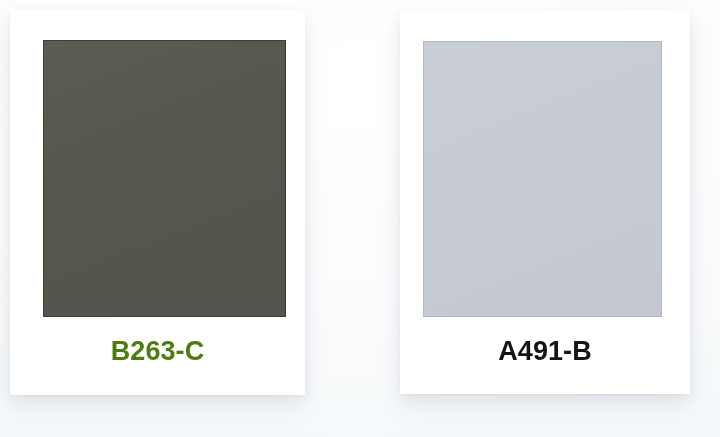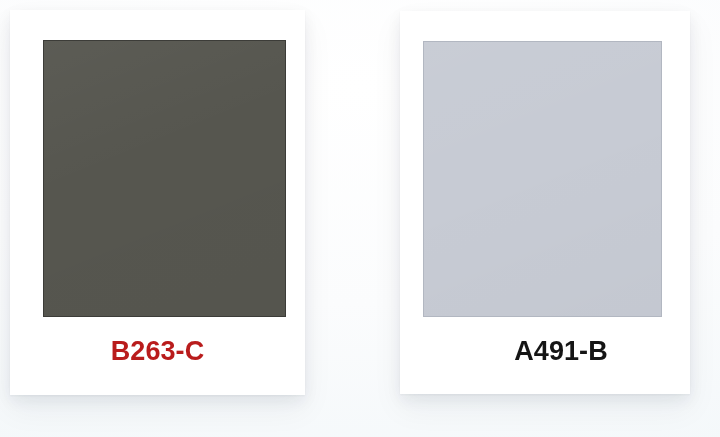--- a/index.html
+++ b/index.html
@@ -63,21 +63,21 @@
     width: 290px;
     height: 383px;
   }
   .card-2 .swatch-chip {
     left: 23px;
     top: 30px;
     width: 239px;
     height: 276px;
   }
   .card-2 .swatch-label {
-    left: 16px;
+    left: 0;
     top: 311px;
     width: 290px;
     height: 58px;
   }
 
   .swatch-chip {
     position: absolute;
     box-sizing: border-box;
     border: 1px solid rgba(0, 0, 0, 0.16);
   }
@@ -109,21 +109,21 @@
     white-space: nowrap;
   }
 </style>
 </head>
 <body style="background-color: rgb(248, 250, 251);">
 
 <div class="stage">
 
   <div class="swatch-card card-1" style="background-color: rgb(255, 255, 255);">
     <div class="swatch-chip" style="background-color: rgb(86, 86, 79); border-color: rgb(60, 60, 56);"></div>
-    <div class="swatch-label" style="color: #b91c1c;">B263-C</div>
+    <div class="swatch-label" style="color: #4d7c0f;">B263-C</div>
   </div>
 
   <div class="swatch-card card-2" style="background-color: rgb(255, 255, 255);">
     <div class="swatch-chip" style="background-color: rgb(199, 203, 212); border-color: rgb(178, 183, 193);"></div>
     <div class="swatch-label" style="color: rgb(21, 21, 21);">A491-B</div>
   </div>
 
 </div>
 
 </body></html>

